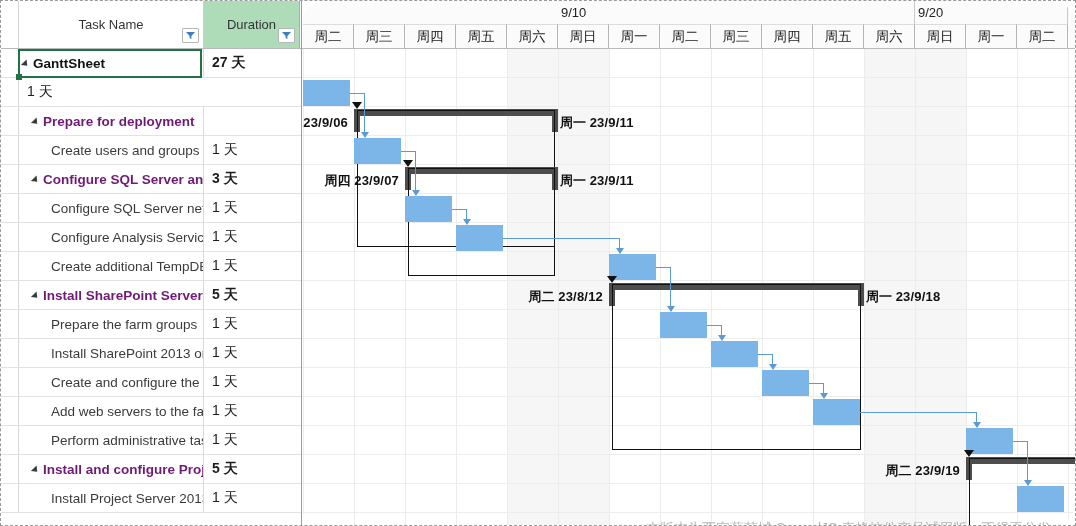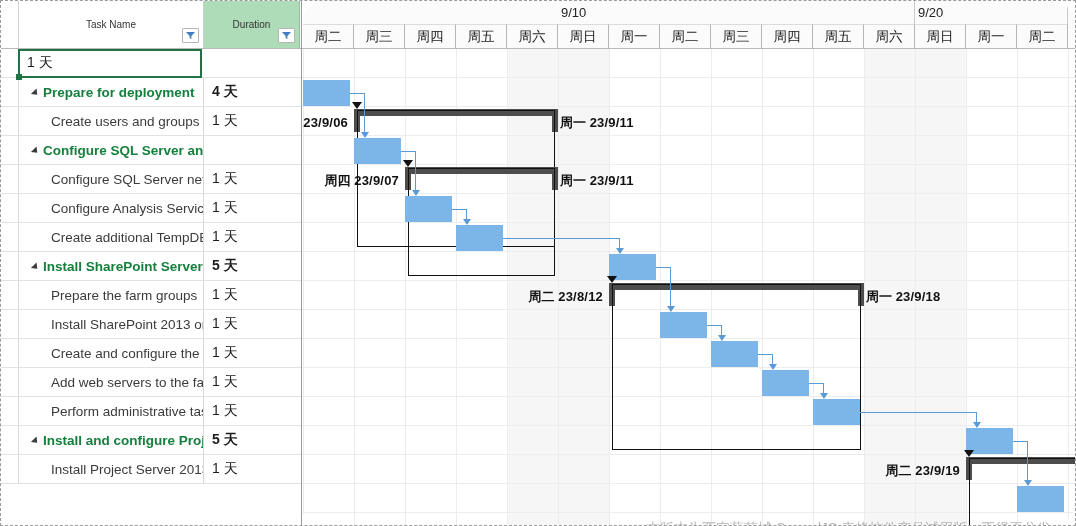--- a/index.html
+++ b/index.html
@@ -24,21 +24,21 @@
     box-sizing:border-box;border-bottom:1px solid #b9b9b9;
     background:#ffffff;display:flex;
   }
   .rowhdr-corner{
     width:18px;height:100%;box-sizing:border-box;
     border-right:1px solid #d4d4d4;background:#ffffff;
   }
   .hcell{
     position:relative;height:100%;box-sizing:border-box;
     display:flex;align-items:center;justify-content:center;
-    font-size:10px;color:#333;
+    font-size:13px;color:#333;
     border-right:1px solid #cdcdcd;
   }
   .hcell.task{width:185px;background:#ffffff;}
   .hcell.dur{width:96px;background:#aedcb8;border-right:1px solid #8fbf9b;justify-content:center;}
   .filter-btn{
     position:absolute;right:4px;bottom:5px;width:17px;height:15px;
     box-sizing:border-box;border:1px solid #b7b7b7;background:#fff;
     display:flex;align-items:center;justify-content:center;border-radius:1px;
   }
   .filter-btn svg{display:block;}
@@ -58,21 +58,21 @@
     display:flex;align-items:center;overflow:hidden;white-space:nowrap;
     font-size:13.5px;color:#3b3b3b;
   }
   .c-dur{
     width:96px;height:100%;box-sizing:border-box;
     display:flex;align-items:center;
     padding-left:8px;font-size:14px;color:#1c1c1c;white-space:nowrap;
   }
   .lvl0 .c-task{padding-left:4px;font-weight:bold;color:#111;}
   .lvl1 .c-task{padding-left:18px;font-weight:normal;}
-  .lvl1b .c-task{padding-left:14px;font-weight:bold;color:#15803d;align-items:center;}
+  .lvl1b .c-task{padding-left:14px;font-weight:bold;color:#701a75;align-items:center;}
   .lvl2 .c-task{padding-left:32px;font-weight:normal;}
   .lvl0 .c-dur,.lvl1b .c-dur{font-weight:bold;}
   .tri{
     display:inline-block;width:0;height:0;margin-right:5px;
     border-left:5px solid #3a3a3a;border-top:4px solid transparent;
     border-bottom:4px solid transparent;
     transform:rotate(45deg);flex:0 0 auto;position:relative;top:1px;
   }
   .lbl{overflow:hidden;text-overflow:clip;white-space:nowrap;}
 
@@ -307,50 +307,60 @@
         <span class="filter-btn">
           <svg width="9" height="7" viewBox="0 0 9 7">
               <polygon points="0,0 9,0 5.4,4 5.4,7 3.6,6 3.6,4" fill="#3f7fbf"></polygon>
             </svg>
         </span>
       </div>
     </div>
     <div class="rows" id="grid-rows">
       <div class="sel-box"></div>
       <div class="sel-handle"></div>
+    <div class="grow lvl0">
+          <div class="rh"></div>
+          <div class="c-task">
+            <span class="tri"></span>
+            <span class="lbl">GanttSheet</span>
+          </div>
+          <div class="c-dur">
+            <span>27 天</span>
+          </div>
+        </div>
         <div class="grow lvl1">
           <div class="rh"></div>
           <div class="c-dur">
             <span>1 天</span>
           </div>
         </div>
         <div class="grow lvl1b">
           <div class="rh"></div>
           <div class="c-task">
             <span class="tri"></span>
             <span class="lbl">Prepare for deployment</span>
           </div>
-          <div class="c-dur">
-            <span>4 天</span>
-          </div>
         </div>
         <div class="grow lvl2">
           <div class="rh"></div>
           <div class="c-task">
             <span class="lbl">Create users and groups in</span>
           </div>
           <div class="c-dur">
             <span>1 天</span>
           </div>
         </div>
         <div class="grow lvl1b">
           <div class="rh"></div>
           <div class="c-task">
             <span class="tri"></span>
             <span class="lbl">Configure SQL Server and A</span>
+          </div>
+          <div class="c-dur">
+            <span>3 天</span>
           </div>
         </div>
         <div class="grow lvl2">
           <div class="rh"></div>
           <div class="c-task">
             <span class="lbl">Configure SQL Server netw</span>
           </div>
           <div class="c-dur">
             <span>1 天</span>
           </div>

